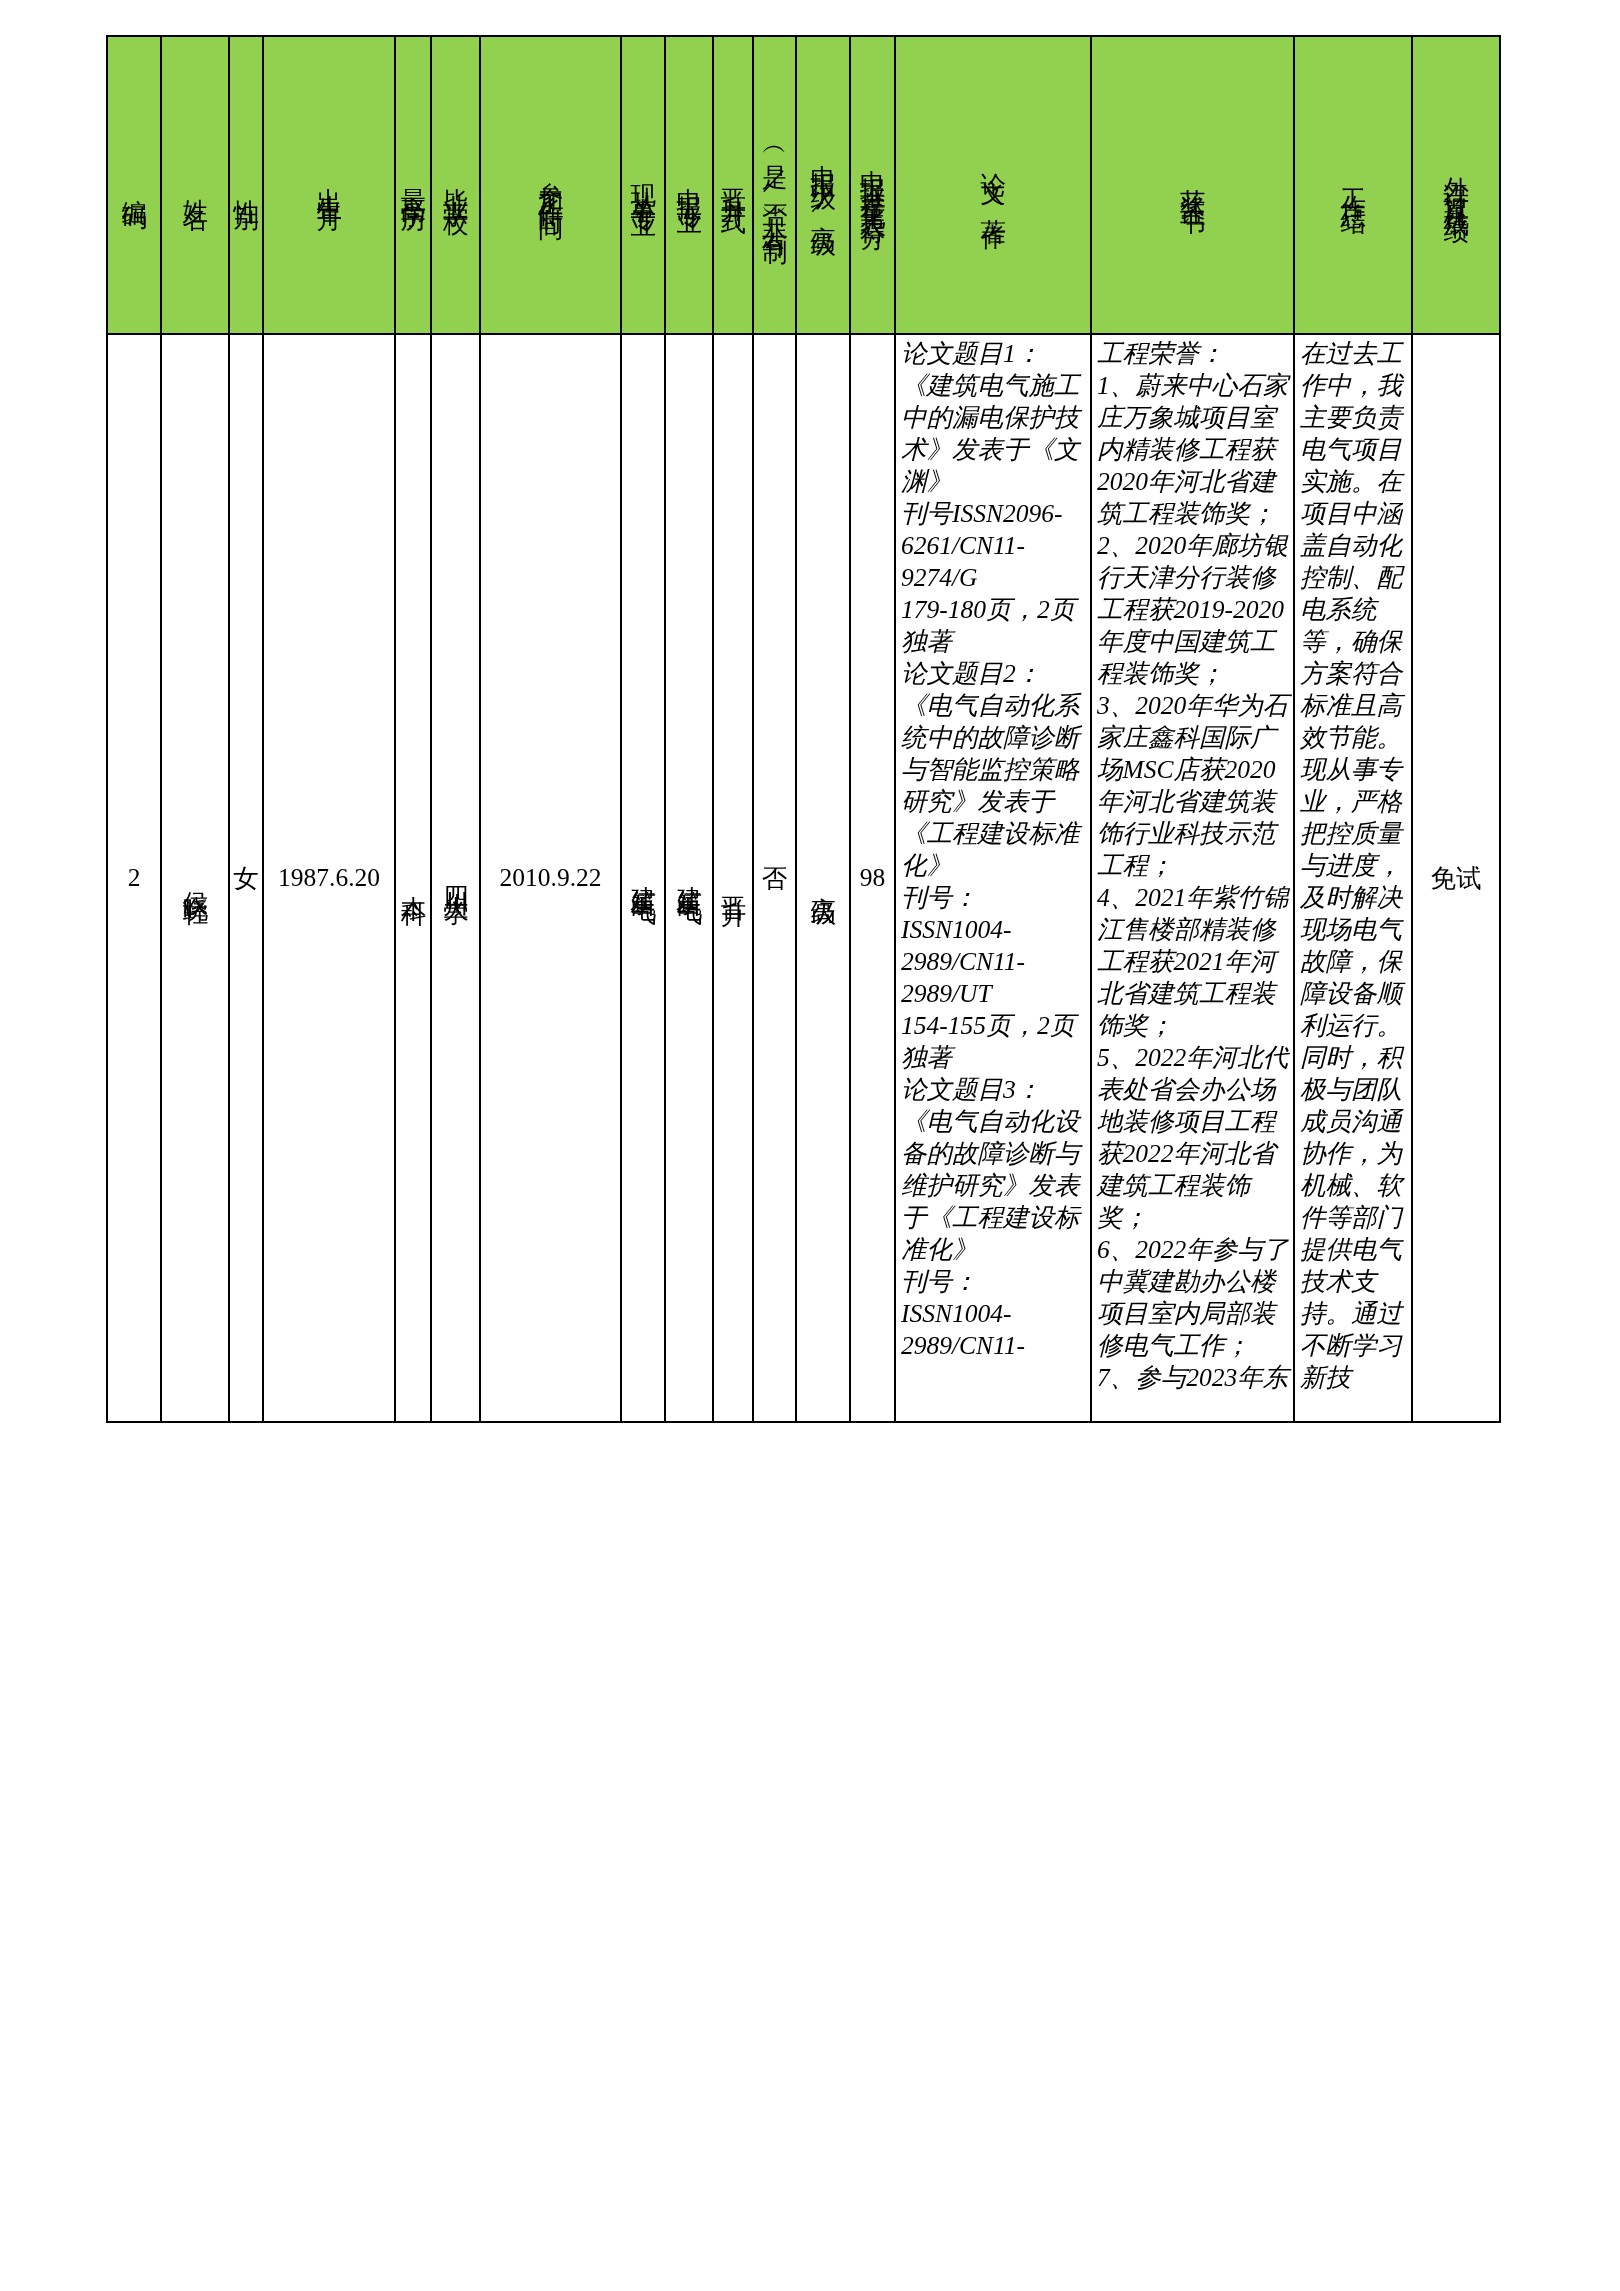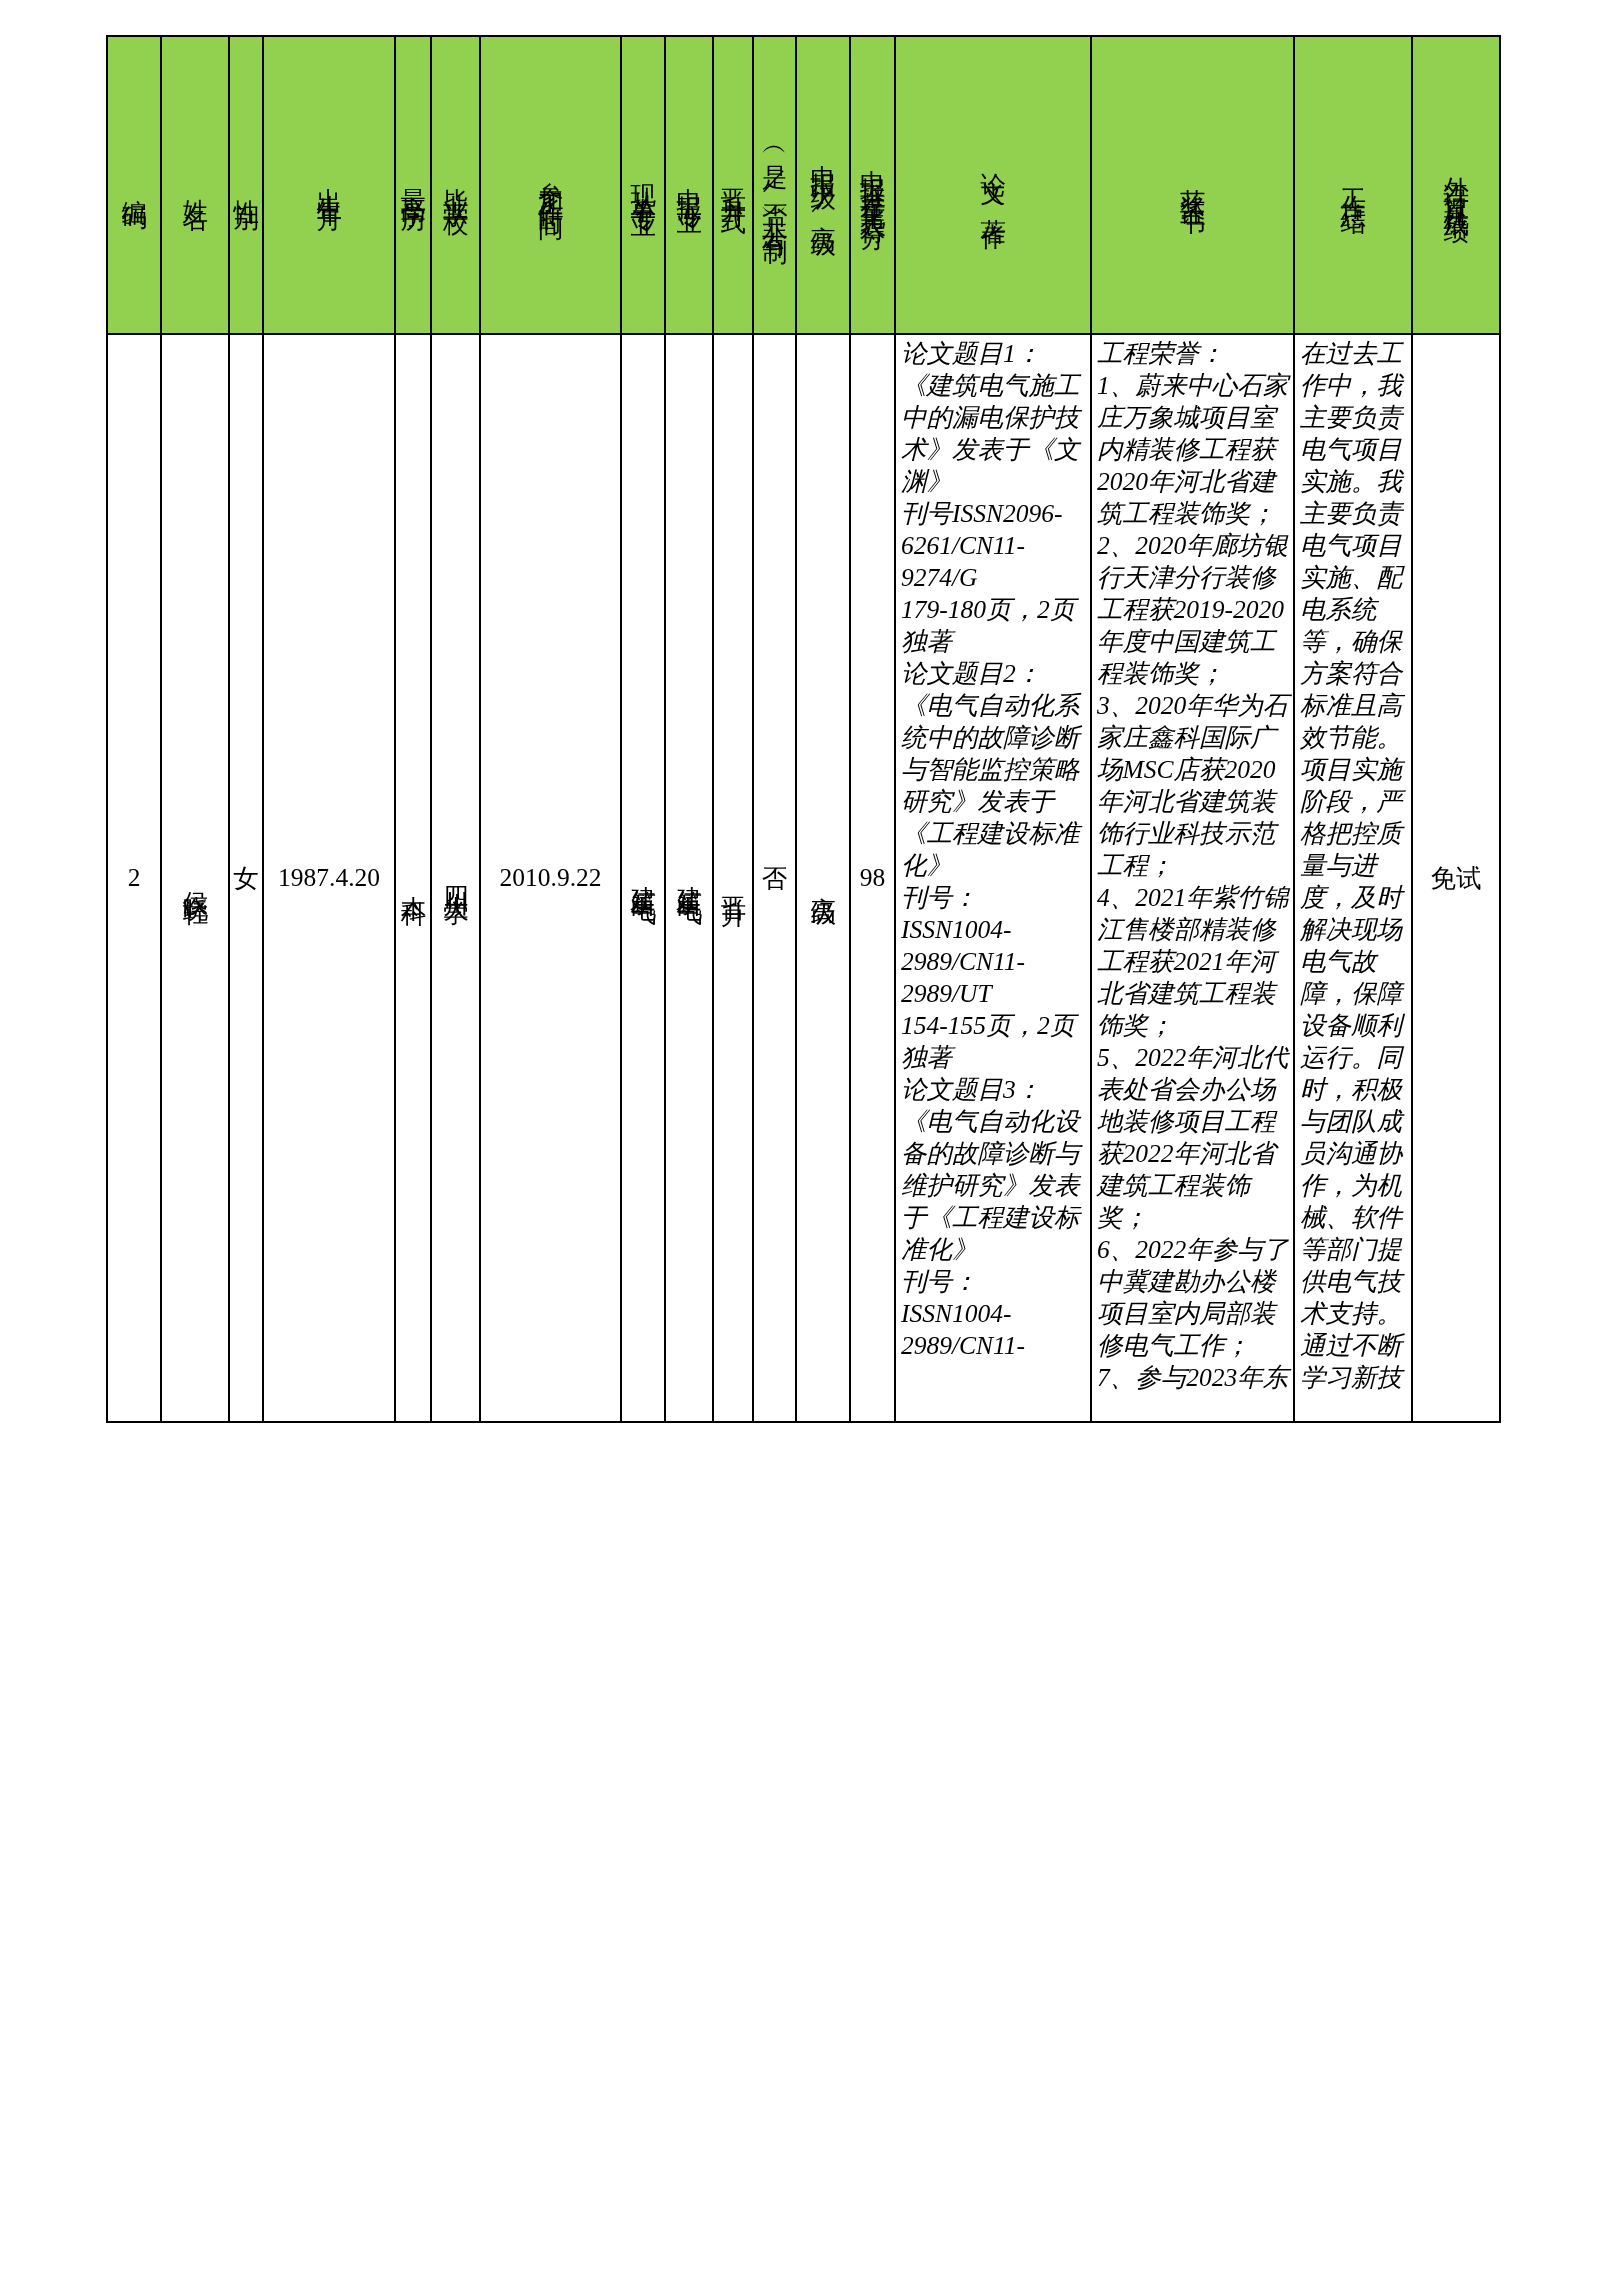--- a/index.html
+++ b/index.html
@@ -120,21 +120,21 @@
         <th class="hcell"><span class="vh">获奖证书</span></th>
         <th class="hcell"><span class="vh">工作总结</span></th>
         <th class="hcell"><span class="vh">外语计算机成绩</span></th>
       </tr>
     </thead>
     <tbody>
       <tr>
         <td class="dcell">2</td>
         <td class="dcell"><span class="vt">侯晓轻</span></td>
         <td class="dcell">女</td>
-        <td class="dcell">1987.4.20</td>
+        <td class="dcell">1987.6.20</td>
         <td class="dcell"><span class="vt">本科</span></td>
         <td class="dcell"><span class="vt">四川大学</span></td>
         <td class="dcell">2010.9.22</td>
         <td class="dcell"><span class="vt">建筑电气</span></td>
         <td class="dcell"><span class="vt">建筑电气</span></td>
         <td class="dcell"><span class="vt">晋升</span></td>
         <td class="dcell">否</td>
         <td class="dcell"><span class="vt">高级</span></td>
         <td class="dcell">98</td>
         <td class="dcell lt">
@@ -155,20 +155,20 @@
             <div class="longtext">工程荣誉：
 1、蔚来中心石家庄万象城项目室内精装修工程获2020年河北省建筑工程装饰奖；
 2、2020年廊坊银行天津分行装修工程获2019-2020年度中国建筑工程装饰奖；
 3、2020年华为石家庄鑫科国际广场MSC店获2020年河北省建筑装饰行业科技示范工程；
 4、2021年紫竹锦江售楼部精装修工程获2021年河北省建筑工程装饰奖；
 5、2022年河北代表处省会办公场地装修项目工程获2022年河北省建筑工程装饰奖；
 6、2022年参与了中冀建勘办公楼项目室内局部装修电气工作；
 7、参与2023年东</div>
           </td>
         <td class="dcell lt">
-            <div class="longtext">在过去工作中，我主要负责电气项目实施。我主要负责电气项目实施、配电系统等，确保方案符合标准且高效节能。项目实施阶段，严格把控质量与进度，及时解决现场电气故障，保障设备顺利运行。同时，积极与团队成员沟通协作，为机械、软件等部门提供电气技术支持。通过不断学习新技</div>
+            <div class="longtext">在过去工作中，我主要负责电气项目实施。在项目中涵盖自动化控制、配电系统等，确保方案符合标准且高效节能。现从事专业，严格把控质量与进度，及时解决现场电气故障，保障设备顺利运行。同时，积极与团队成员沟通协作，为机械、软件等部门提供电气技术支持。通过不断学习新技</div>
           </td>
         <td class="dcell">免试</td>
       </tr>
     </tbody>
   </table>
 </div>
 
 
 </body></html>

